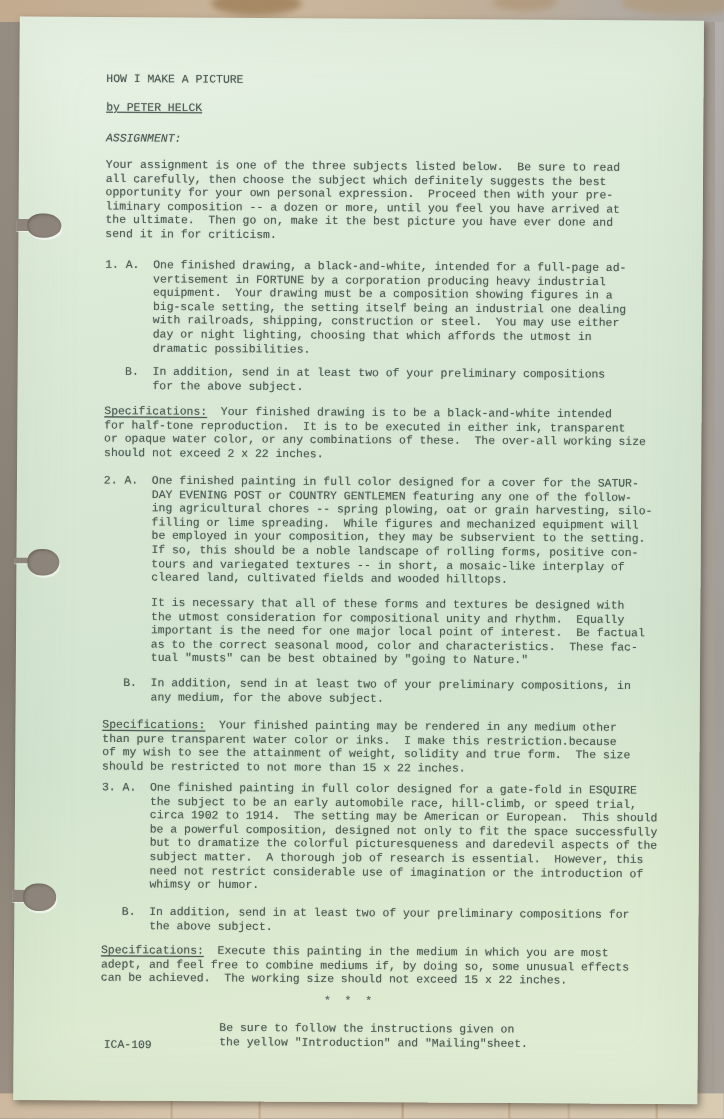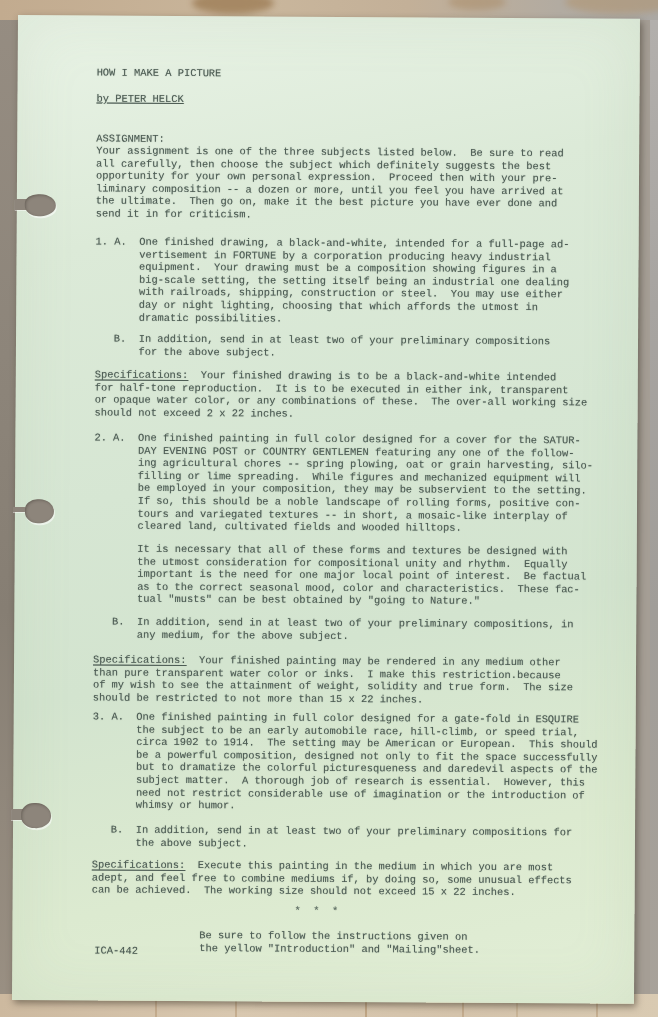--- a/index.html
+++ b/index.html
@@ -30,21 +30,21 @@
   .hole .blob{position:absolute;background:#8d857b;border-radius:46% 54% 52% 48%;
     box-shadow:inset 1px 1px 3px rgba(40,35,30,.35), 1px 2px 0 rgba(255,255,255,.55);}
   .hole .tear{position:absolute;background:#8d857b;border-radius:0 4px 4px 0;
     box-shadow:0 1px 0 rgba(255,255,255,.45);}
   
   .tw{position:absolute;left:79px;white-space:pre;font-size:10.4px;line-height:12.6px;
       color:#4d5c54;letter-spacing:0;text-shadow:0 0 1px rgba(77,92,84,.55);}
   .u{text-decoration:underline;text-underline-offset:2px;margin-top:12px;}
   .t-title{top:51px;}
   .t-byline{top:77px;text-decoration:underline;}
-  .t-heading{top:117px;}
+  .t-heading{top:105px;font-style:italic;}
   .t-intro{top:129px;}
   .t-i1a{top:220px;}
   .t-i1b{top:317px;}
   .t-spec1{top:353px;}
   .t-i2a{top:416px;}
   .t-i2a2{top:527px;}
   .t-i2b{top:600px;}
   .t-spec2{top:638px;}
   .t-i3a{top:695px;}
   .t-i3b{top:808px;}
@@ -143,16 +143,16 @@
        whimsy or humor.</div>
     <div class="tw t-i3b">   B.  In addition, send in at least two of your preliminary compositions for
        the above subject.</div>
     <div class="tw t-spec3"><span class="u">Specifications:</span><span>  Execute this painting in the medium in which you are most
 adept, and feel free to combine mediums if, by doing so, some unusual effects
 can be achieved.  The working size should not exceed 15 x 22 inches.</span></div>
 
     <div class="tw t-sep">*  *  *</div>
     <div class="tw t-note">Be sure to follow the instructions given on
 the yellow "Introduction" and "Mailing"sheet.</div>
-    <div class="tw t-code">ICA-442</div>
+    <div class="tw t-code">ICA-109</div>
 
   </div>
 </div>
 
 </body></html>

